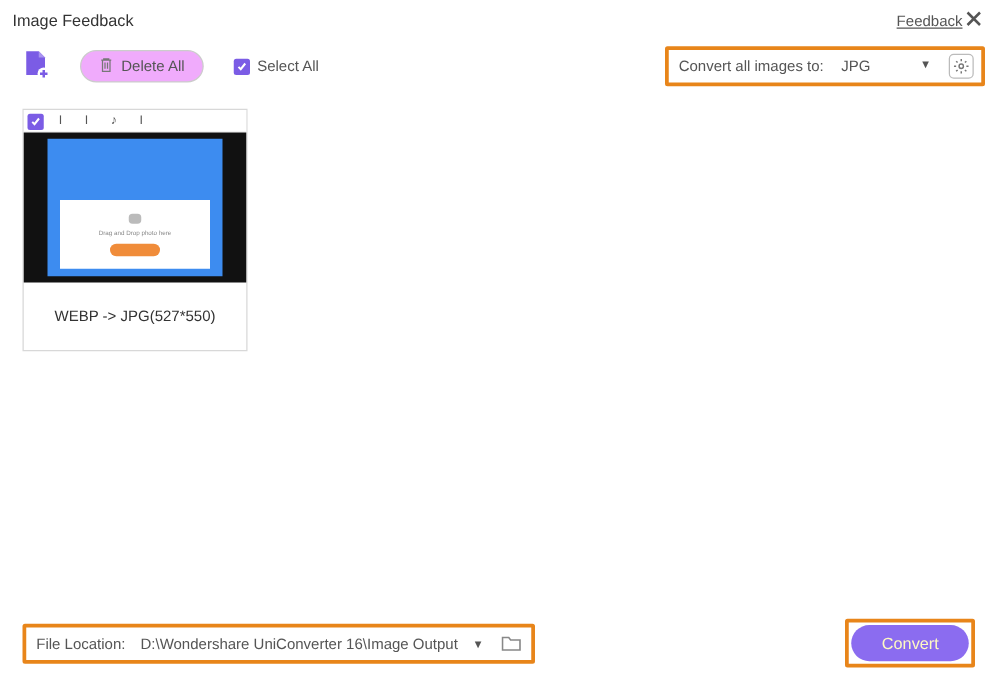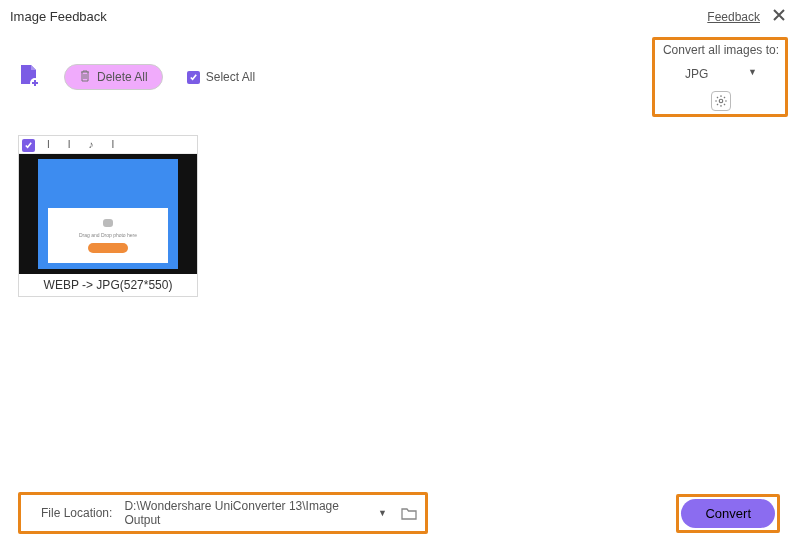--- a/index.html
+++ b/index.html
@@ -1,60 +1,60 @@
 <!DOCTYPE html>
 <html><head>
   <meta charset="utf-8">
   <style>
     * { margin: 0; padding: 0; box-sizing: border-box; font-family: -apple-system, BlinkMacSystemFont, "Segoe UI", Arial, sans-serif; }
     body { width: 798px; height: 550px; background: #fff; overflow: hidden; position: relative; }
     
     .header { display: flex; align-items: center; justify-content: space-between; padding: 6px 10px 4px 10px; }
     .app-title { font-size: 13px; color: #333; }
-    .header-right { display: flex; align-items: center; gap: 10px; }
+    .header-right { display: flex; align-items: center; }
     .feedback { font-size: 12px; color: #555; text-decoration: underline; cursor: pointer; }
     .close-x { font-size: 18px; color: #555; cursor: pointer; width: 18px; text-align: center; }
     
     .toolbar { display: flex; align-items: center; padding: 6px 10px 10px 18px; gap: 24px; }
     .add-icon { color: #7b5ce5; cursor: pointer; position: relative; }
     .delete-all-btn { display: inline-flex; align-items: center; gap: 6px; border: 1px solid #ccc; border-radius: 14px; padding: 4px 14px; font-size: 12px; color: #555; background: #f0abfc; cursor: pointer; }
     .trash-icon { color: #777; }
     .select-all-wrap { display: inline-flex; align-items: center; gap: 6px; font-size: 12px; color: #555; cursor: pointer; }
     .chk { width: 13px; height: 13px; border-radius: 2px; display: inline-flex; align-items: center; justify-content: center; }
     .chk.checked { background: #7b5ce5; color: #fff; }
     .chk svg { display: block; }
     
-    .convert-panel { margin-left: auto; display: flex; align-items: center; gap: 8px; border: 3px solid #e8851a; border-radius: 2px; padding: 3px 6px 3px 8px; flex-direction: column; }
+    .convert-panel { margin-left: auto; display: flex; align-items: center; gap: 8px; border: 3px solid #e8851a; border-radius: 2px; padding: 3px 6px 3px 8px; }
     .convert-label { font-size: 12px; color: #555; }
     .format-select { display: inline-flex; justify-content: space-between; width: 84px; font-size: 12px; color: #555; padding: 2px 6px; cursor: pointer; }
     .caret { font-size: 9px; color: #555; }
     .gear-btn { width: 20px; height: 20px; display: inline-flex; align-items: center; justify-content: center; cursor: pointer; border: 1px solid #bbb; border-radius: 4px;}
     .gear-btn svg { color: #777; }
     
     .content { padding: 8px 18px; }
     .thumb-card { width: 180px; border: 1px solid #d8d8d8; background: #fff; position: relative; }
     .thumb-check { position: absolute; top: 3px; left: 3px; z-index: 5; }
     .thumb-top { height: 18px; background: #fff; border-bottom: 1px solid #eee; display: flex; align-items: center; padding-left: 28px; gap: 18px; font-size: 10px; color: #555;}
     .thumb-image { height: 120px; background: #111; display: flex; align-items: center; justify-content: center; }
     .mock-ui { width: 140px; height: 110px; background: #3d8cf0; position: relative; }
     .mock-panel { position: absolute; bottom: 6px; left: 50%; transform: translateX(-50%); width: 120px; height: 55px; background: #fff; display: flex; flex-direction: column; align-items: center; justify-content: center; gap: 5px; }
     .mock-cloud { width: 10px; height: 8px; background: #bbb; border-radius: 3px; }
     .mock-text { font-size: 5px; color: #888; }
     .mock-btn { width: 40px; height: 10px; background: #f08c3a; border-radius: 5px; }
-    .thumb-label { text-align: center; font-size: 12px; color: #333; padding: 4px 4px; }
+    .thumb-label { text-align: center; font-size: 12px; color: #333; padding: 20px 4px; }
     
     .footer { position: absolute; bottom: 16px; left: 18px; right: 18px; display: flex; align-items: center; justify-content: space-between; }
-    .file-loc-wrap { display: flex; align-items: center; gap: 8px; border: 3px solid #e8851a; border-radius: 2px; padding: 4px 6px 4px 20px; width: 410px; }
+    .file-loc-wrap { display: flex; align-items: center; gap: 8px; border: 3px solid #e8851a; border-radius: 2px; padding: 4px 6px 4px 8px; width: 410px; }
     .file-loc-label { font-size: 12px; color: #555; white-space: nowrap; }
     .file-loc-path { flex: 1; display: flex; align-items: center; justify-content: space-between; font-size: 12px; color: #555; padding: 0 4px; cursor: pointer; }
     .folder-btn { width: 20px; height: 18px; display: inline-flex; align-items: center; justify-content: center; cursor: pointer; }
     .folder-btn svg { color: #888; }
     
     .convert-btn-wrap { border: 3px solid #e8851a; border-radius: 2px; padding: 2px; }
-    .convert-btn { background: #8b6cf0; color: #000000; border: none; border-radius: 16px; padding: 7px 24px; font-size: 13px; cursor: pointer; }
+    .convert-btn { background: #8b6cf0; color: #fef9c3; border: none; border-radius: 16px; padding: 7px 24px; font-size: 13px; cursor: pointer; }
   </style>
 </head>
 <body>
 
 <div class="header">
   <div class="app-title">Image Feedback</div>
   <div class="header-right">
     <span class="feedback">Feedback</span>
     <span class="close-x">
       <svg width="14" height="14" viewBox="0 0 14 14">
@@ -128,21 +128,21 @@
       </div>
     </div>
     <div class="thumb-label">WEBP -&gt; JPG(527*550)</div>
   </div>
 </div>
 
 <div class="footer">
   <div class="file-loc-wrap">
     <span class="file-loc-label">File Location:</span>
     <div class="file-loc-path">
-      <span>D:\Wondershare UniConverter 13\Image Output</span>
+      <span>D:\Wondershare UniConverter 16\Image Output</span>
       <span class="caret">▼</span>
     </div>
     <span class="folder-btn">
       <svg width="16" height="13" viewBox="0 0 16 13">
         <path d="M1 2 h5 l1.5 2 h7.5 v8 h-14 z" fill="none" stroke="currentColor" stroke-width="1.3"></path>
       </svg>
     </span>
   </div>
   <div class="convert-btn-wrap">
     <button class="convert-btn">Convert</button>

